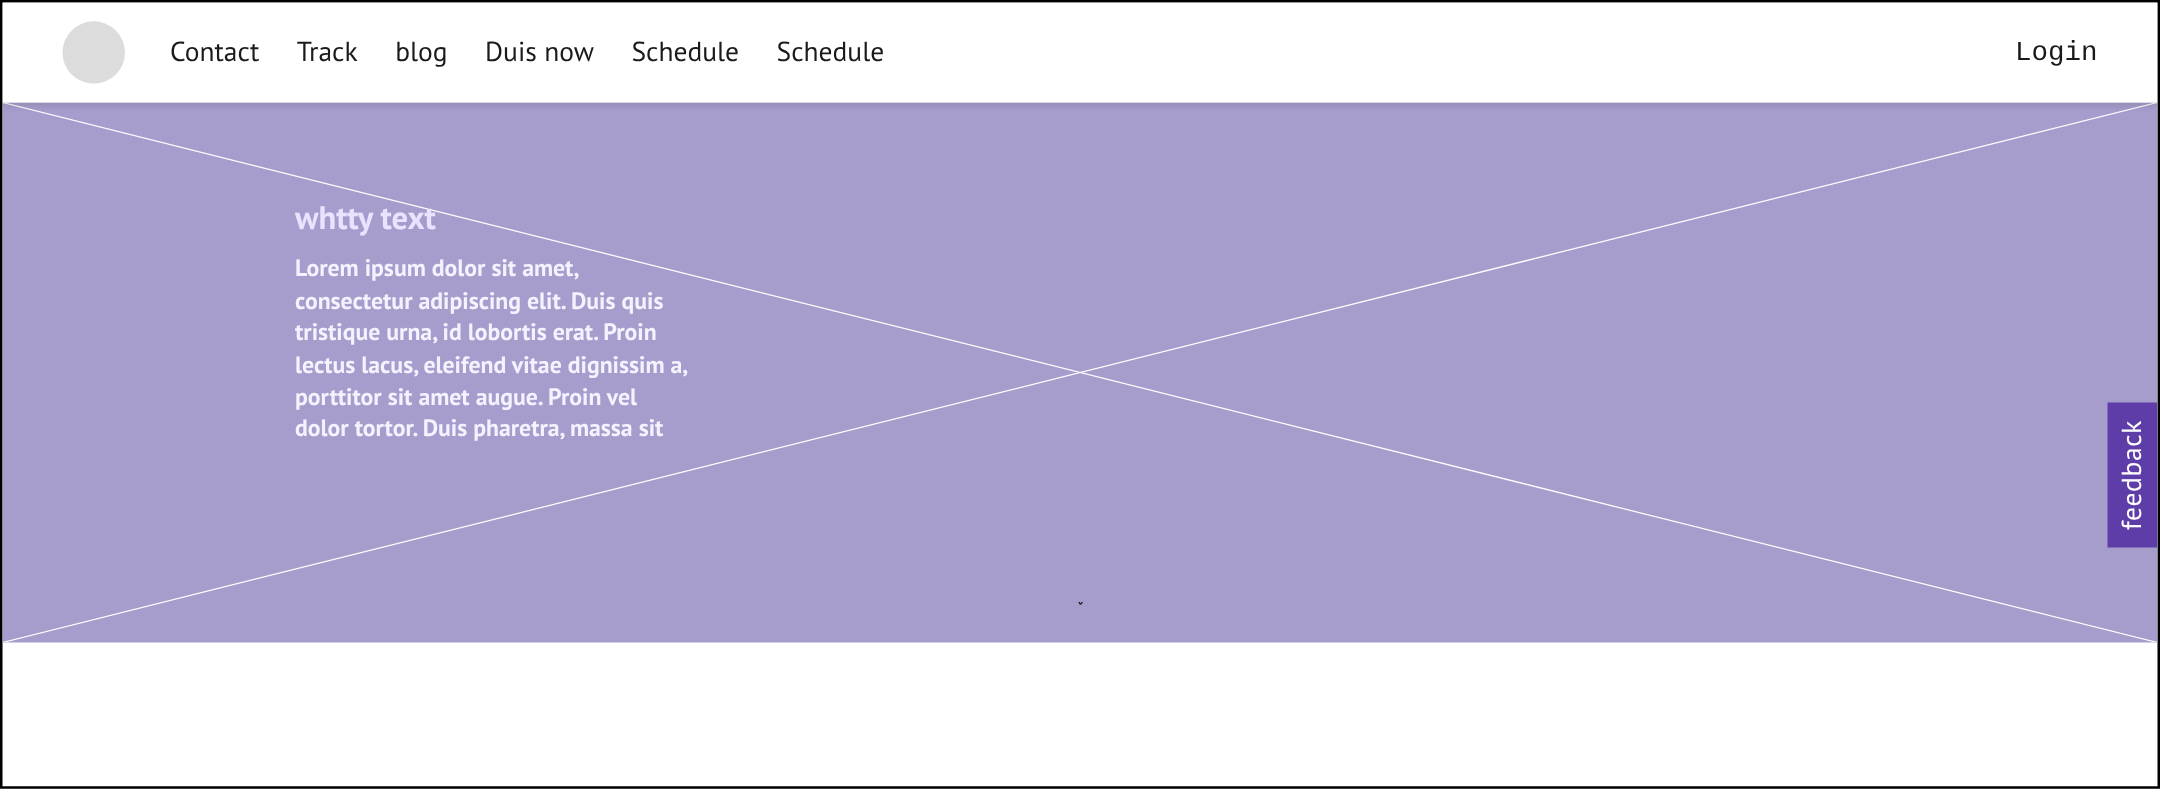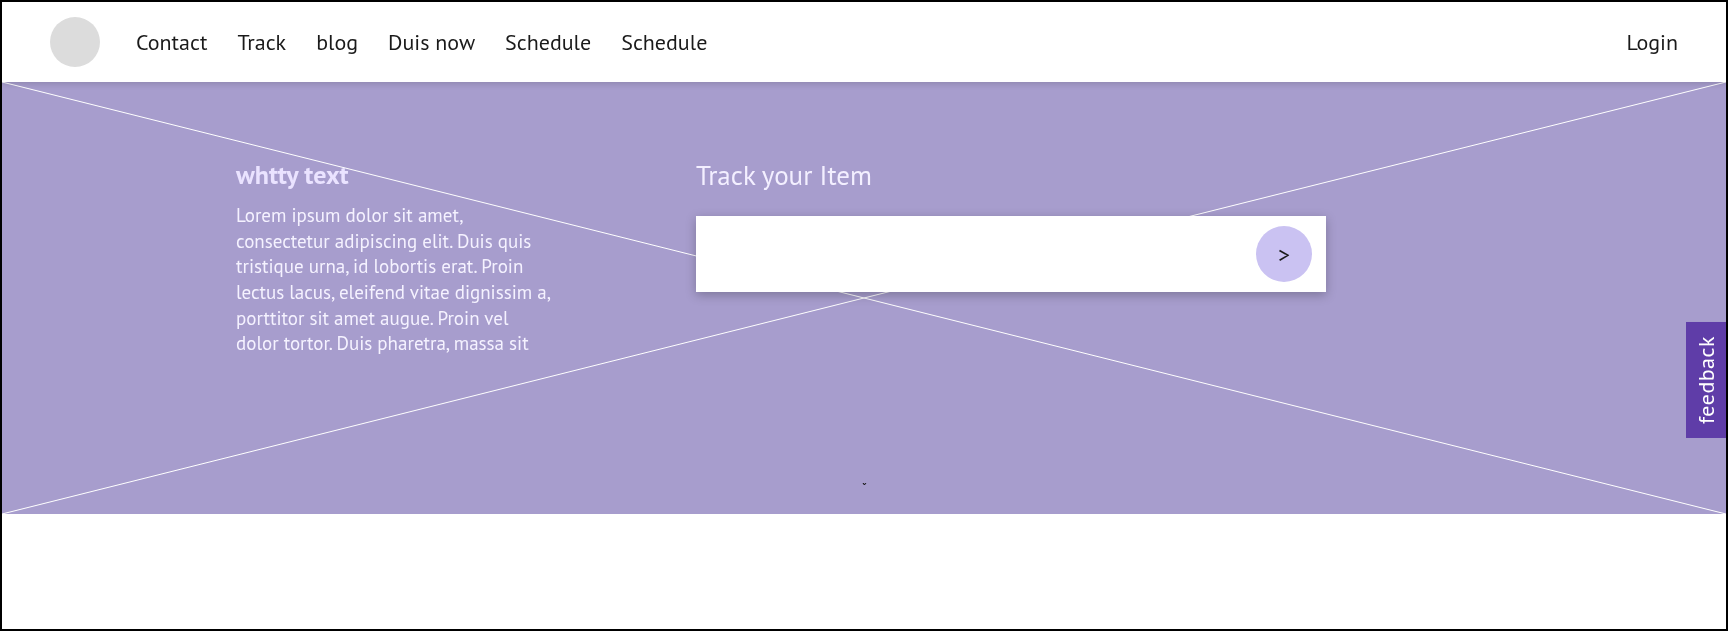--- a/index.html
+++ b/index.html
@@ -35,52 +35,52 @@
     font-size: 22px;
     color: #1a1a1a;
     cursor: pointer;
     white-space: nowrap;
   }
   .login {
     margin-left: auto;
     font-size: 22px;
     color: #1a1a1a;
     cursor: pointer;
+    font-family: Liberation Mono, monospace;
   }
   .hero {
     position: relative;
     height: 432px;
     background: #a79dcd;
   }
   .hero svg.cross {
     position: absolute;
     top: 0; left: 0;
     width: 100%; height: 100%;
     pointer-events: none;
   }
   .hero-content {
     position: relative;
     z-index: 2;
     display: flex;
     padding: 76px 0 0 234px;
-    gap: 140px;
     align-items: flex-start;
   }
   .left-col { width: 320px; color: #f6f3ff; }
   .left-col h2 {
     font-size: 26px;
     font-weight: 700;
     color: #eae3ff;
     margin-bottom: 12px;
   }
   .left-col p {
     font-size: 19px;
     line-height: 1.35;
     color: #f5f2ff;
-    font-weight: 400;
+    font-weight: 700;
   }
   .right-col { width: 640px; }
   .track-title {
     font-size: 27px;
     color: #f3efff;
     font-weight: 400;
     margin-bottom: 24px;
   }
   .track-box {
     background: #fff;
@@ -161,26 +161,19 @@
     <svg class="cross" viewBox="0 0 1724 432" preserveAspectRatio="none">
       <line x1="0" y1="0" x2="1724" y2="432" stroke="#ffffff" stroke-width="1"></line>
       <line x1="1724" y1="0" x2="0" y2="432" stroke="#ffffff" stroke-width="1"></line>
     </svg>
 
     <div class="hero-content">
       <div class="left-col">
         <h2>whtty text</h2>
         <p>Lorem ipsum dolor sit amet, consectetur adipiscing elit. Duis quis tristique urna, id lobortis erat. Proin lectus lacus, eleifend vitae dignissim a, porttitor sit amet augue. Proin vel dolor tortor. Duis pharetra, massa sit</p>
       </div>
-      <div class="right-col">
-        <div class="track-title">Track your Item</div>
-        <div class="track-box">
-          <input class="track-input" type="text" placeholder="" style="">
-          <button class="track-btn">&gt;</button>
-        </div>
-      </div>
     </div>
 
     <div class="down-arrow">ˇ</div>
   </section>
 
   <div class="feedback-tab">feedback</div>
 </div>
 
 </body></html>

